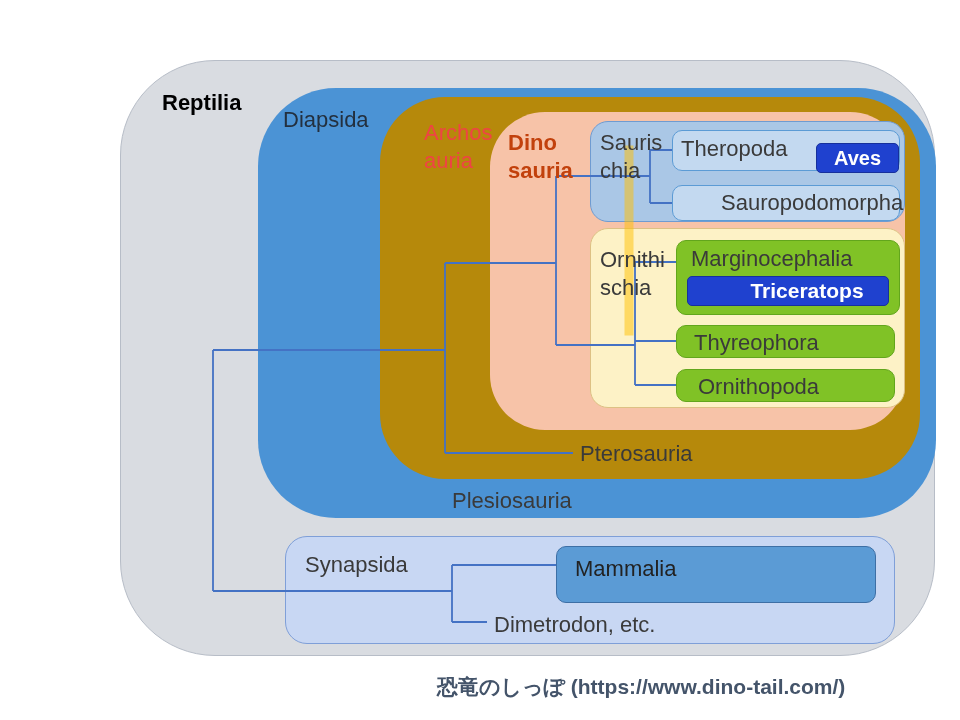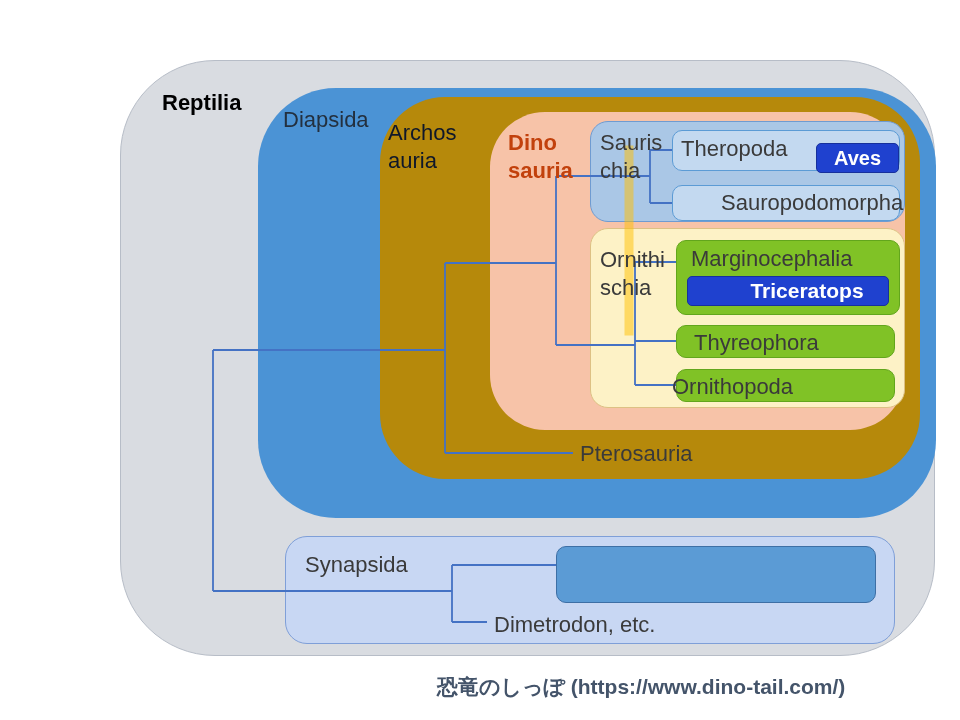--- a/index.html
+++ b/index.html
@@ -25,31 +25,31 @@
 
   svg.lines { position:absolute; left:0; top:0; width:960px; height:720px; pointer-events:none; }
   .tree { stroke:var(--tree_line,#4472c4); stroke-width:1.8; fill:none; }
   .hl   { stroke:var(--highlight_line,#ffc000); stroke-width:9; opacity:0.5; fill:none; stroke-linecap:square; }
 
   .label { position:absolute; font-size:22px; color:#3a3a3a; white-space:pre-line; line-height:1.25; }
   .on-dark { color:#ffffff; font-weight:bold; display:flex; align-items:center; justify-content:center; white-space:nowrap; }
 
   .l-reptilia        { left:162px; top:89px;  font-size:22px; font-weight:bold; color:#000000; }
   .l-diapsida        { left:283px; top:106px; color:#23303f; }
-  .l-archosauria     { left:388px; top:119px; color:#0f172a; }
+  .l-archosauria     { left:424px; top:119px; color:#ef4444; }
   .l-dinosauria      { left:508px; top:129px; font-weight:bold; color:#c2410c; }
   .l-saurischia      { left:600px; top:129px; }
   .l-theropoda       { left:681px; top:135px; }
   .l-aves            { left:816px; top:143px; width:83px; height:30px; font-size:20px; }
   .l-sauropodomorpha { left:678px; top:189px;margin-left:43px; }
   .l-ornithischia    { left:600px; top:246px; }
   .l-marginocephalia { left:691px; top:245px; }
   .l-triceratops     { left:687px; top:276px; width:240px; height:30px; font-size:21px; }
   .l-thyreophora     { left:694px; top:329px; }
-  .l-ornithopoda     { left:672px; top:373px; }
+  .l-ornithopoda     { left:698px; top:373px; }
   .l-pterosauria     { left:580px; top:440px; }
   .l-plesiosauria    { left:452px; top:487px; }
   .l-synapsida       { left:305px; top:551px; }
   .l-mammalia        { left:575px; top:555px; color:#222222; }
   .l-dimetrodon      { left:494px; top:611px; }
   .l-footer          { left:437px; top:674px; font-size:21px; font-weight:bold; color:#44546a; white-space:nowrap; }
 </style>
 </head>
 <body>
 
@@ -105,17 +105,19 @@
   <div class="label l-theropoda">Theropoda</div>
   <div class="label l-aves on-dark">Aves</div>
   <div class="label l-sauropodomorpha">Sauropodomorpha</div>
   <div class="label l-ornithischia">Ornithi
 schia</div>
   <div class="label l-marginocephalia">Marginocephalia</div>
   <div class="label l-triceratops on-dark">Triceratops</div>
   <div class="label l-thyreophora">Thyreophora</div>
   <div class="label l-ornithopoda">Ornithopoda</div>
   <div class="label l-pterosauria">Pterosauria</div>
+  <div class="label l-plesiosauria">Plesiosauria</div>
   <div class="label l-synapsida">Synapsida</div>
+  <div class="label l-mammalia">Mammalia</div>
   <div class="label l-dimetrodon">Dimetrodon, etc.</div>
   <div class="label l-footer">恐竜のしっぽ (https://www.dino-tail.com/)</div>
 
 </div>
 
 </body></html>

